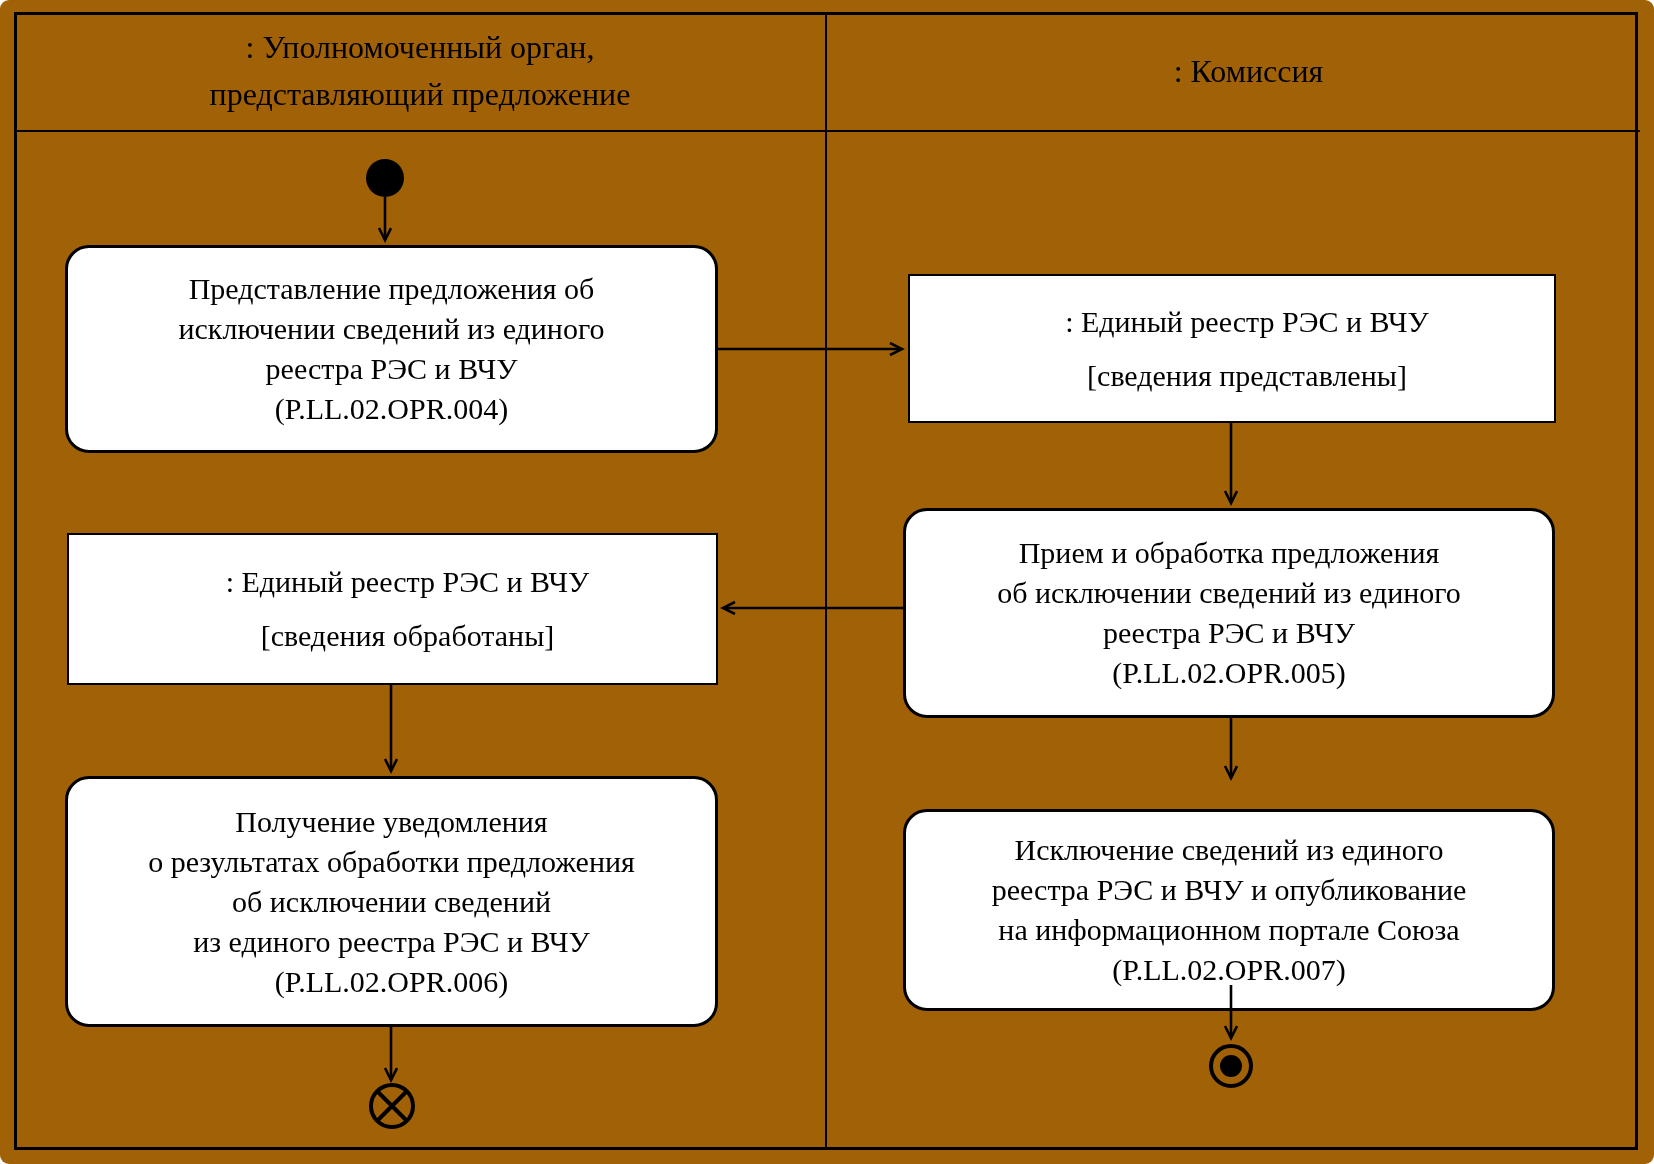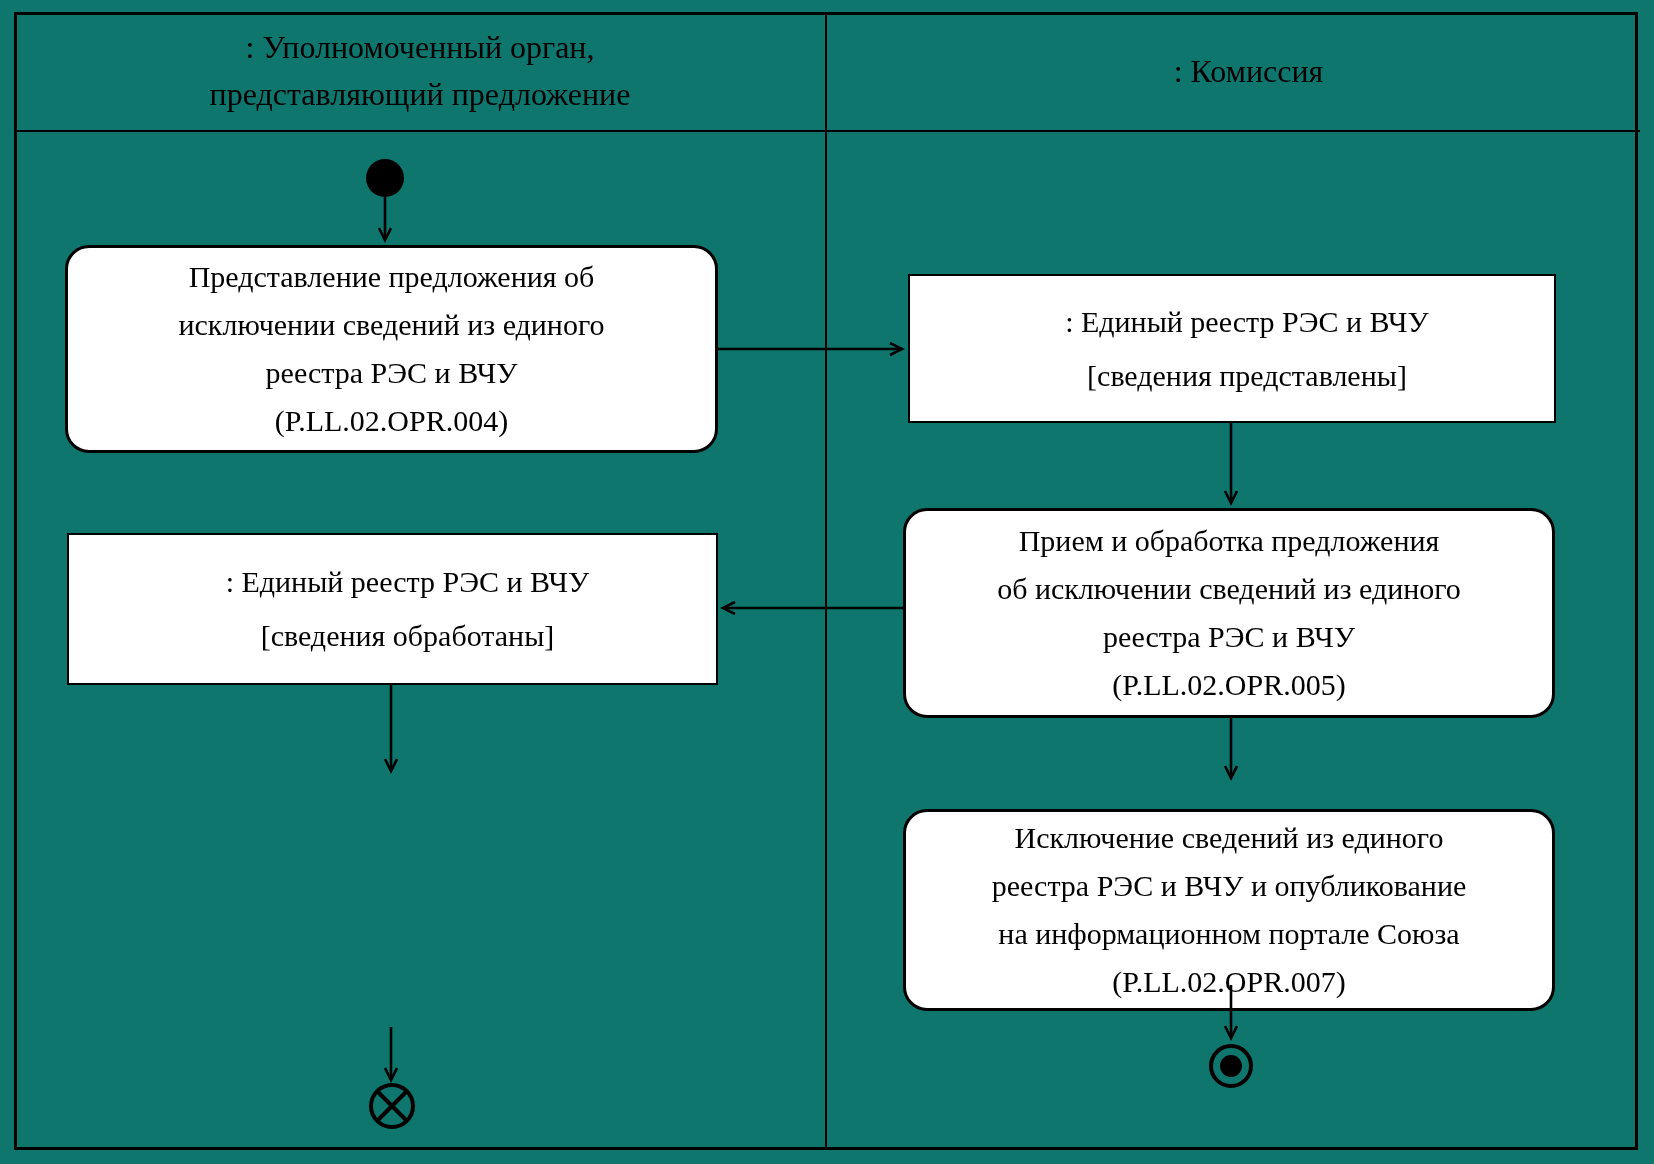--- a/index.html
+++ b/index.html
@@ -1,22 +1,23 @@
 <!DOCTYPE html>
 <html><head>
 <meta charset="utf-8">
 <style>
   html,body { margin:0; padding:0; background:#ffffff; }
   .canvas {
     position:relative;
     width:1654px; height:1164px;
-    background:#0f766e;
+    background:#a16207;
     color:#000000;
     font-family:"Liberation Serif","DejaVu Serif",serif;
     overflow:hidden;
+    border-radius:9px;
   }
   .frame {
     position:absolute; left:14px; top:12px;
     width:1624px; height:1138px;
     border:3px solid #000;
     box-sizing:border-box;
   }
   .lane-divider {
     position:absolute; left:825px; top:12px;
     width:2px; height:1138px; background:#000;
@@ -31,21 +32,21 @@
     text-align:center; white-space:pre-line;
     font-size:32px; line-height:47px;
   }
   .lane-header.left  { left:17px;  width:806px; }
   .lane-header.right { left:827px; width:811px;margin-left:16px; }
   .node {
     position:absolute; box-sizing:border-box;
     border:2px solid #000;
     display:flex; align-items:center; justify-content:center;
     text-align:center; white-space:pre-line;
-    font-size:30px; line-height:48px;
+    font-size:30px; line-height:40px;
     background:#ffffff;
   }
   .node.action { border-radius:24px; border-width:3px; }
   .node.object { line-height:54px;padding-left:30px; }
   #action-004     { left:65px;  top:245px; width:653px; height:208px; }
   #object-submitted { left:908px; top:274px; width:648px; height:149px; }
   #action-005     { left:903px; top:508px; width:652px; height:210px;text-align:center; }
   #object-processed { left:67px; top:533px; width:651px; height:152px; }
   #action-006     { left:65px;  top:776px; width:653px; height:251px; }
   #action-007     { left:903px; top:783px; width:652px; height:202px;margin-top:26px; }
@@ -77,20 +78,25 @@
 [сведения представлены]</div>
 
   <div id="action-005" class="node action">Прием и обработка предложения
 об исключении сведений из единого
 реестра РЭС и ВЧУ
 (P.LL.02.OPR.005)</div>
 
   <div id="object-processed" class="node object">: Единый реестр РЭС и ВЧУ
 [сведения обработаны]</div>
 
+  <div id="action-006" class="node action">Получение уведомления
+о результатах обработки предложения
+об исключении сведений
+из единого реестра РЭС и ВЧУ
+(P.LL.02.OPR.006)</div>
 
   <div id="action-007" class="node action">Исключение сведений из единого
 реестра РЭС и ВЧУ и опубликование
 на информационном портале Союза
 (P.LL.02.OPR.007)</div>
 
   <svg class="overlay" viewBox="0 0 1654 1164" xmlns="http://www.w3.org/2000/svg">
     <defs>
       <marker id="arrow" markerWidth="18" markerHeight="18" refX="13" refY="7" orient="auto" markerUnits="userSpaceOnUse">
         <path d="M1,1 L13,7 L1,13" fill="none" stroke="#000" stroke-width="2.6"></path>

